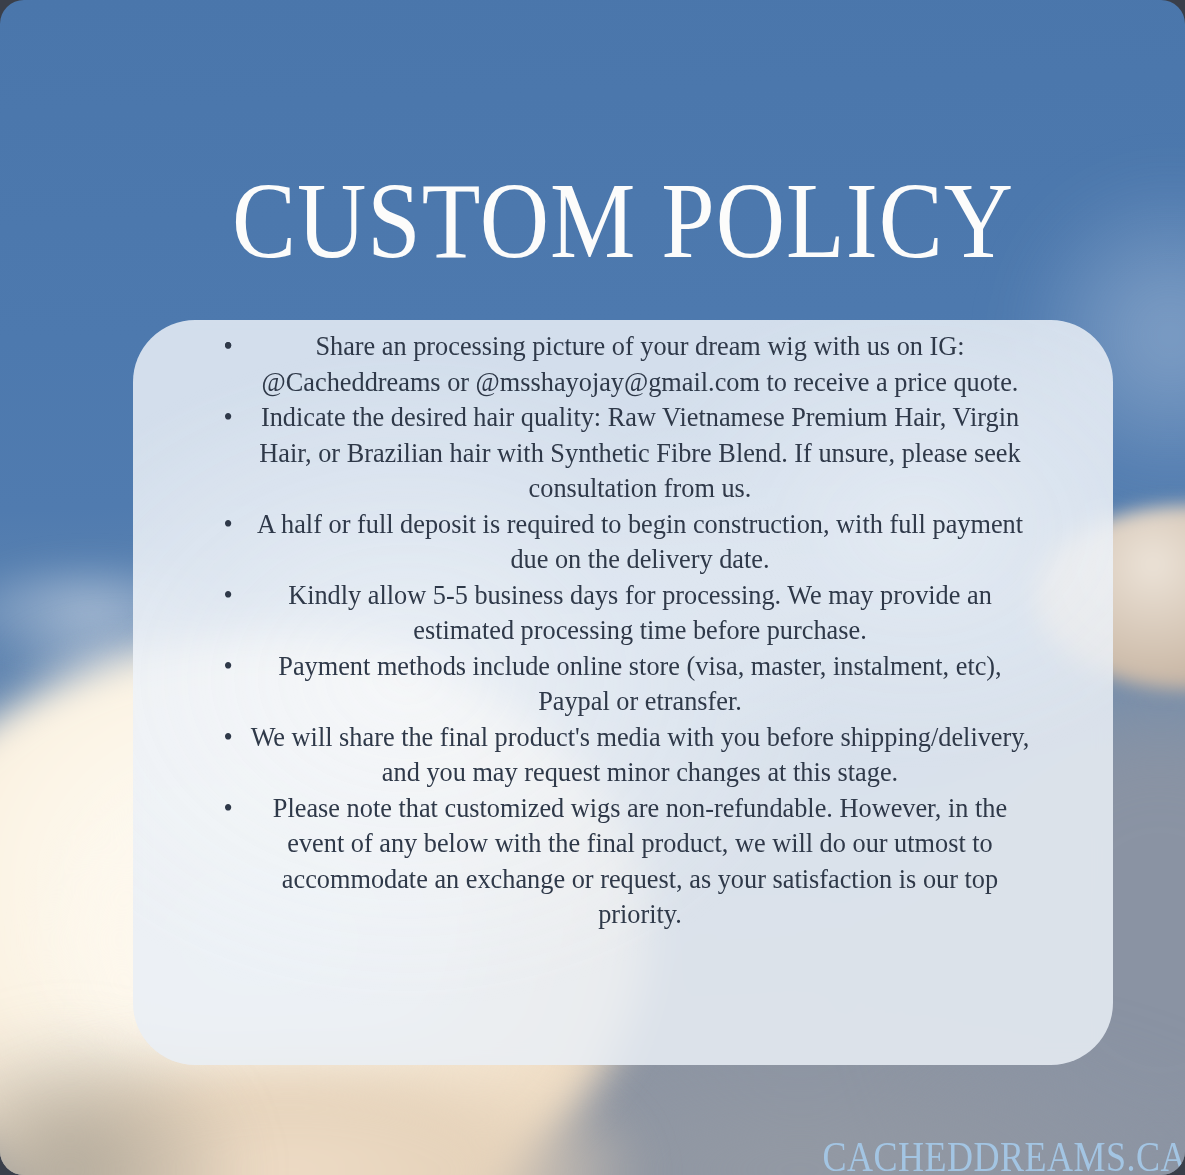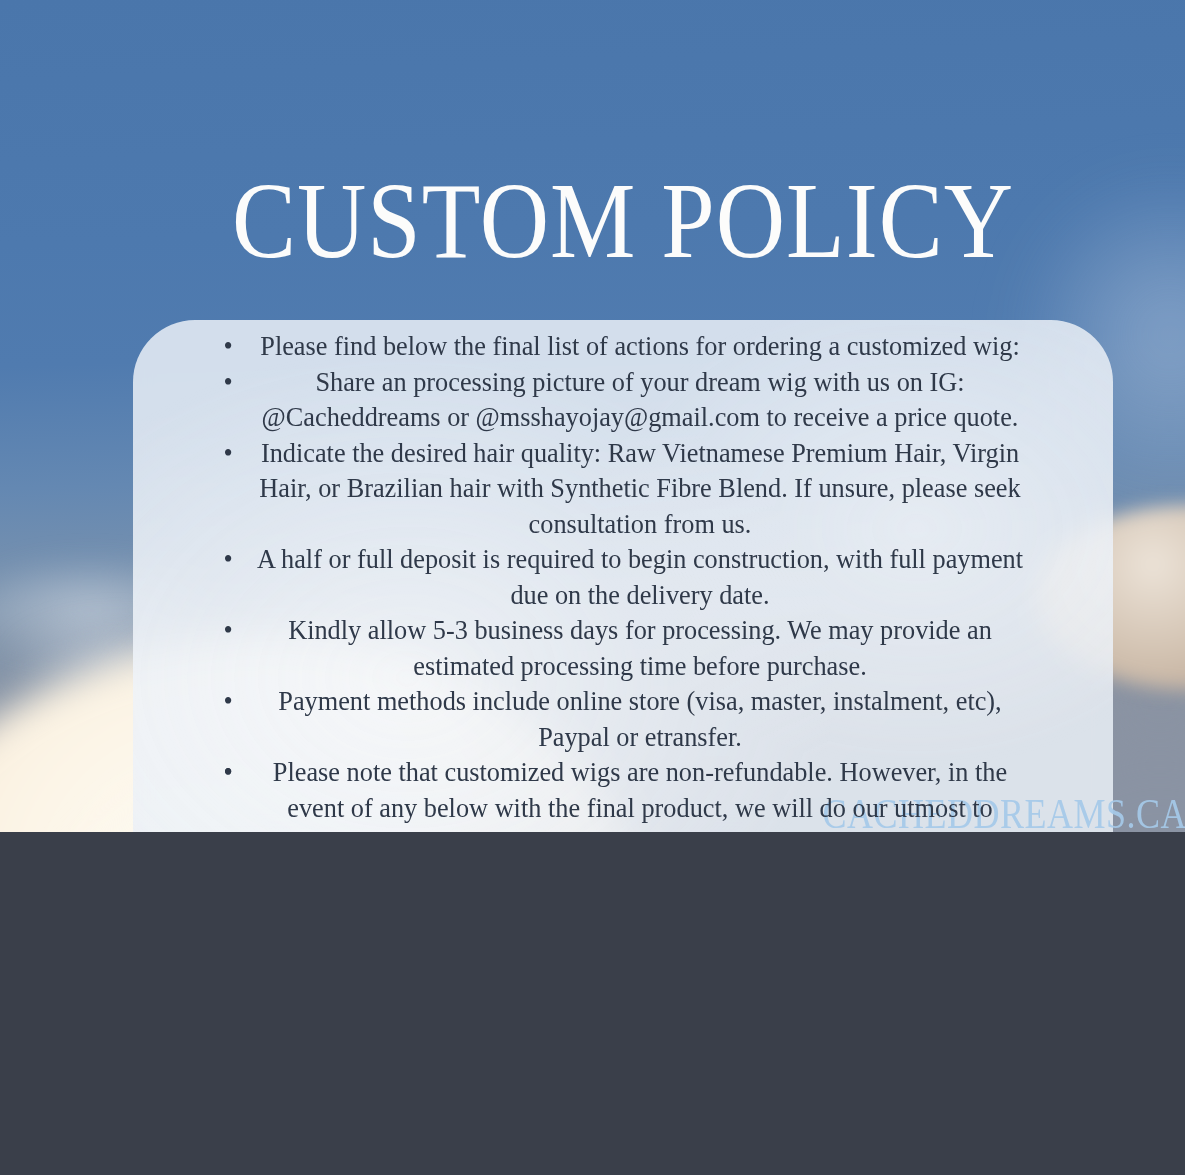--- a/index.html
+++ b/index.html
@@ -1,21 +1,22 @@
 <!DOCTYPE html>
 <html><head>
 <meta charset="utf-8">
 <style>
   html, body { margin: 0; padding: 0; background: #3a3f4a; }
   .canvas {
     position: relative;
     width: 1185px;
-    height: 832px;
+    height: 1175px;
     overflow: hidden;
     font-family: "Liberation Serif", serif;
+    border-radius: 24px;
   }
 
   
   .sky {
     position: absolute; inset: 0;
     background: linear-gradient(178deg,
       #4a76ab 0%, #4d79ae 28%, #507baf 42%,
       #6488b2 56%, #7e94ad 70%, #8b94a3 84%, #8a92a1 100%);
   }
   .blob { position: absolute; border-radius: 50%; }
@@ -159,50 +160,50 @@
   <div class="blob bottom-warm-strip"></div>
   <div class="blob gray-corner-bl"></div>
 
   <div class="title">CUSTOM POLICY</div>
 
   <div class="card"></div>
   <ul class="policy-list">
 
       <li>
         <span class="bullet">•</span>
-        <span>Please find below the final list of actions for ordering a customized wig:</span>
       </li>
 
       <li>
         <span class="bullet">•</span>
         <span>Share an processing picture of your dream wig with us on IG: @Cacheddreams or @msshayojay@gmail.com to receive a price quote.</span>
       </li>
 
       <li>
         <span class="bullet">•</span>
         <span>Indicate the desired hair quality: Raw Vietnamese Premium Hair, Virgin Hair, or Brazilian hair with Synthetic Fibre Blend. If unsure, please seek consultation from us.</span>
       </li>
 
       <li>
         <span class="bullet">•</span>
         <span>A half or full deposit is required to begin construction, with full payment due on the delivery date.</span>
       </li>
 
       <li>
         <span class="bullet">•</span>
-        <span>Kindly allow 5-3 business days for processing. We may provide an estimated processing time before purchase.</span>
+        <span>Kindly allow 5-5 business days for processing. We may provide an estimated processing time before purchase.</span>
       </li>
 
       <li>
         <span class="bullet">•</span>
         <span>Payment methods include online store (visa, master, instalment, etc), Paypal or etransfer.</span>
       </li>
 
       <li>
         <span class="bullet">•</span>
+        <span>We will share the final product's media with you before shipping/delivery, and you may request minor changes at this stage.</span>
       </li>
 
       <li>
         <span class="bullet">•</span>
         <span>Please note that customized wigs are non-refundable. However, in the event of any below with the final product, we will do our utmost to accommodate an exchange or request, as your satisfaction is our top priority.</span>
       </li>
     </ul>
 
   <div class="watermark">CACHEDDREAMS.CA</div>
 

